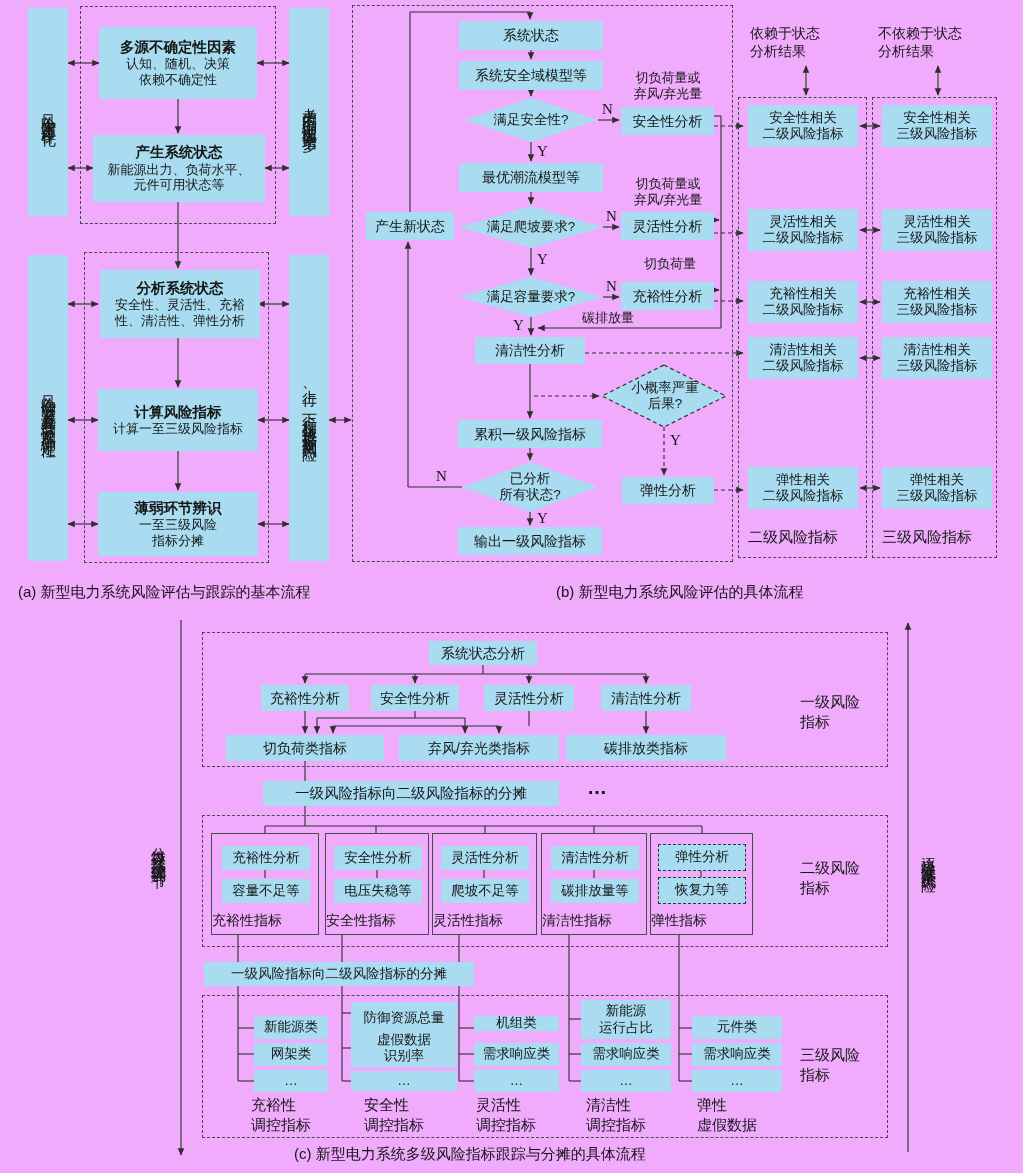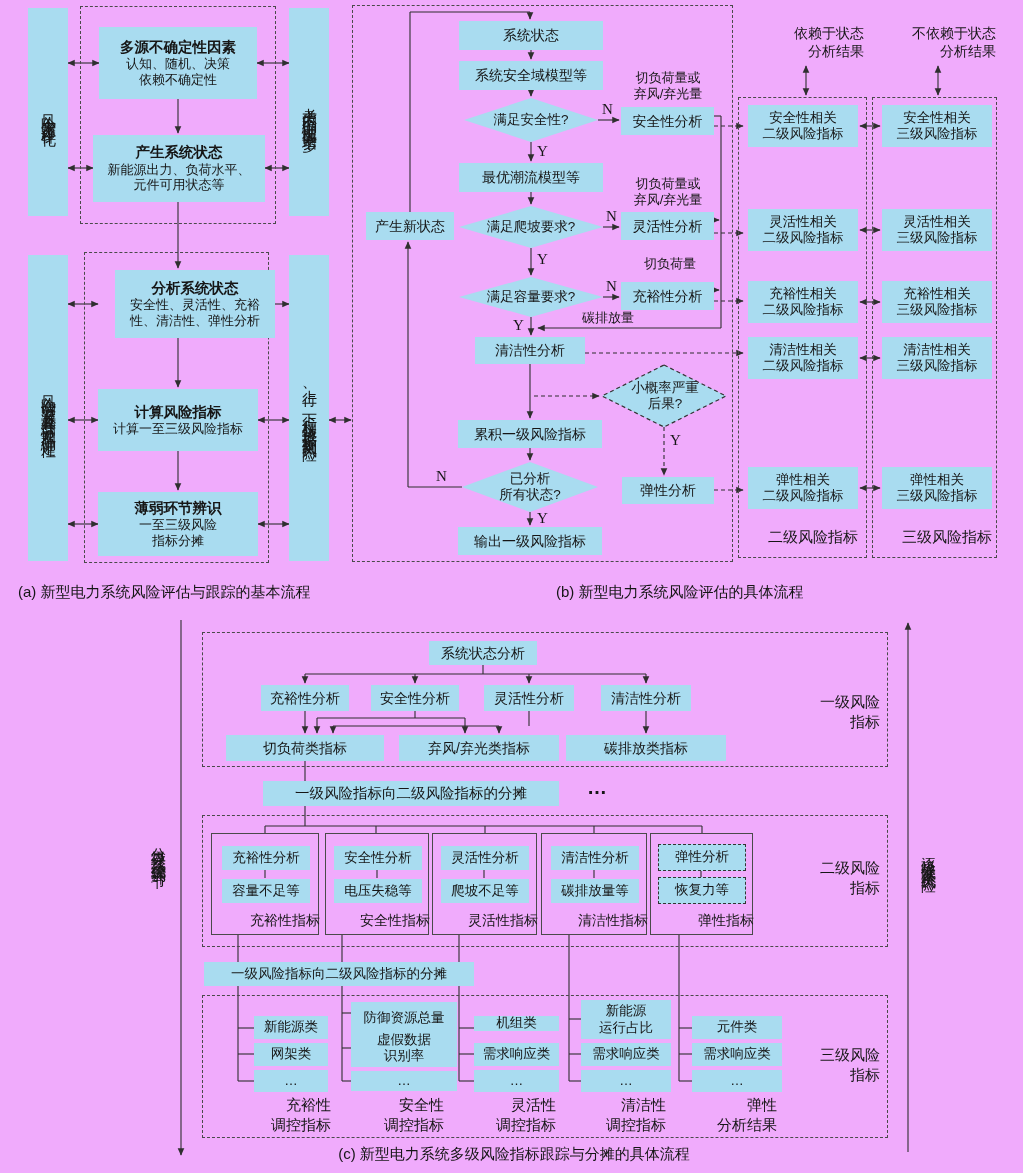--- a/index.html
+++ b/index.html
@@ -13,23 +13,23 @@
   .vbar{position:absolute;background:#a9dcf0;writing-mode:vertical-rl;text-orientation:upright;
         display:flex;align-items:center;justify-content:center;text-align:center;font-size:15px;letter-spacing:3px}
   .vaxis{position:absolute;writing-mode:vertical-rl;text-orientation:upright;font-size:15px;letter-spacing:3px;
          display:flex;align-items:center;justify-content:center}
   .dashed{position:absolute;border:1.5px dashed #4a4a4a}
   .grp{position:absolute;border:1.2px solid #4a4a4a;background:transparent}
   .ibox{position:absolute;background:#a9dcf0;display:flex;align-items:center;justify-content:center;
         text-align:center;font-size:13.5px;line-height:1.2;white-space:pre-line}
   .dash-blue{border:1.5px dashed #333}
   .lbl{position:absolute;font-size:13px;line-height:1.25;text-align:center;white-space:pre-line}
-  .lbl2{position:absolute;font-size:14px;line-height:1.3;text-align:right;white-space:pre-line}
+  .lbl2{position:absolute;font-size:14px;line-height:1.3;text-align:left;white-space:pre-line}
   .yn{position:absolute;font-size:15px;font-family:"Liberation Serif",serif}
-  .cap{position:absolute;font-size:15px;text-align:center}
+  .cap{position:absolute;font-size:15px;text-align:left}
   .dtext{position:absolute;display:flex;align-items:center;justify-content:center;text-align:center;
          font-size:13.5px;line-height:1.15;white-space:pre-line}
   .ell{position:absolute;font-size:20px;font-weight:bold;text-align:center;letter-spacing:2px}
 </style>
 </head>
 <body>
 
 <div id="canvas">
 
 <svg class="wires" xmlns="http://www.w3.org/2000/svg">
@@ -167,21 +167,21 @@
 </div>
 <div class="box" style="left:93px;top:135px;width:172px;height:67px">
   <span class="t">产生系统状态</span>
   <span class="sub">新能源出力、负荷水平、
 元件可用状态等</span>
 </div>
 <div class="vbar" style="left:289px;top:8px;width:40px;height:208px">考虑的不确定性因素增多</div>
 
 <div class="vbar" style="left:28px;top:255px;width:40px;height:306px">风险调节资源兼具可调节性和不确定性</div>
 <div class="dashed" style="left:84px;top:252px;width:185px;height:311px"></div>
-<div class="box" style="left:115px;top:270px;width:160px;height:68px">
+<div class="box" style="left:100px;top:270px;width:160px;height:68px">
   <span class="t">分析系统状态</span>
   <span class="sub">安全性、灵活性、充裕
 性、清洁性、弹性分析</span>
 </div>
 <div class="box" style="left:98px;top:389px;width:160px;height:62px">
   <span class="t">计算风险指标</span>
   <span class="sub">计算一至三级风险指标</span>
 </div>
 <div class="box" style="left:98px;top:492px;width:160px;height:64px">
   <span class="t">薄弱环节辨识</span>
@@ -325,18 +325,18 @@
 <div class="box" style="left:692px;top:1070px;width:90px;height:22px;font-size:13.5px">…</div>
 <div class="lbl2" style="left:251px;top:1095px;width:80px;font-size:15px">充裕性
 调控指标</div>
 <div class="lbl2" style="left:364px;top:1095px;width:80px;font-size:15px">安全性
 调控指标</div>
 <div class="lbl2" style="left:476px;top:1095px;width:80px;font-size:15px">灵活性
 调控指标</div>
 <div class="lbl2" style="left:586px;top:1095px;width:80px;font-size:15px">清洁性
 调控指标</div>
 <div class="lbl2" style="left:697px;top:1095px;width:80px;font-size:15px">弹性
-分析结果</div>
+虚假数据</div>
 <div class="lbl2" style="left:800px;top:1045px;width:80px;font-size:15px">三级风险
 指标</div>
 <div class="cap" style="left:294px;top:1145px;width:440px">(c) 新型电力系统多级风险指标跟踪与分摊的具体流程</div>
 
 </div>
 
 </body></html>

